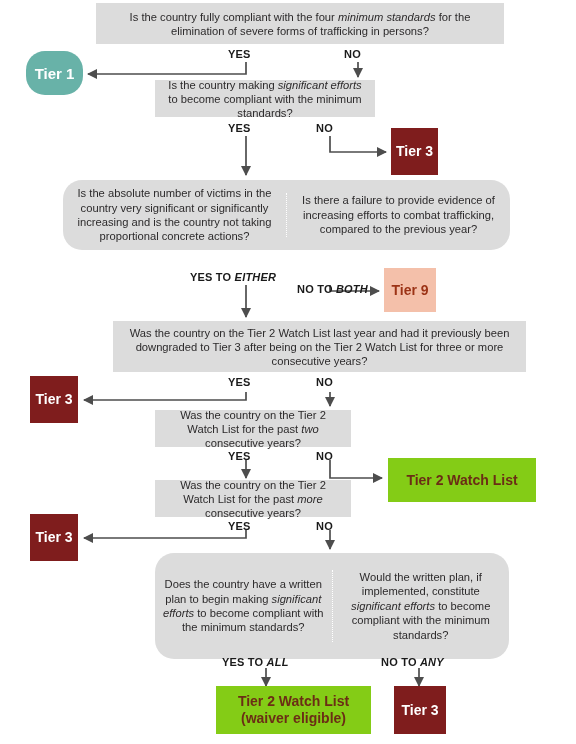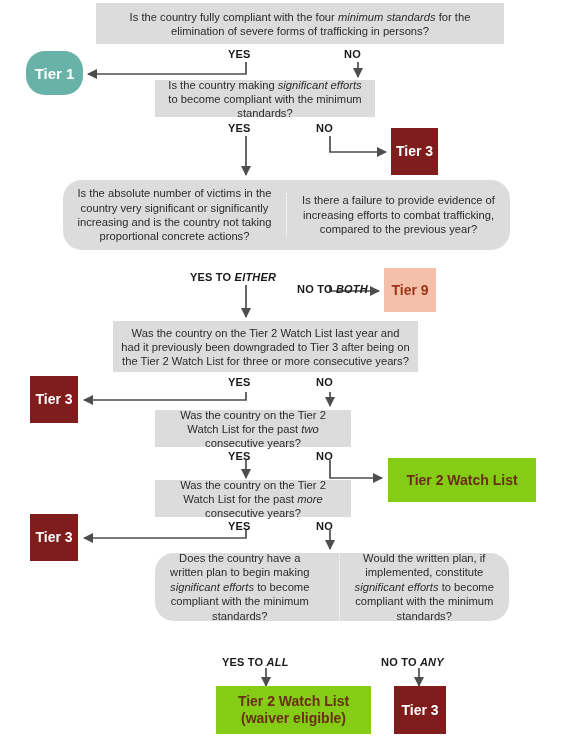--- a/index.html
+++ b/index.html
@@ -169,21 +169,21 @@
     </div>
   </div>
 
   <div class="blabel" style="left:190px; top:271px;"><span>YES TO </span><i>EITHER</i></div>
   <div class="blabel" style="left:297px; top:283px;"><span>NO TO </span><i>BOTH</i></div>
 
   <div class="node tier tier2" style="left:384px; top:268px; width:52px; height:44px; font-size:14px;">
     <span>Tier 9</span>
   </div>
 
-  <div class="node qbox" style="left:113px; top:321px; width:305px; height:51px;">
+  <div class="node qbox" style="left:113px; top:321px; width:413px; height:51px;">
     <span class="txt">Was the country on the Tier 2 Watch List last year and had it previously been downgraded to Tier 3 after being on the Tier 2 Watch List for three or more consecutive years?</span>
   </div>
 
   <div class="blabel" style="left:228px; top:376px;">YES</div>
   <div class="blabel" style="left:316px; top:376px;">NO</div>
 
   <div class="node tier tier3" style="left:30px; top:376px; width:48px; height:47px; font-size:14px;">
     <span>Tier 3</span>
   </div>
 
@@ -202,21 +202,21 @@
     <span class="txt"><span>Was the country on the Tier 2 Watch List for the past </span><i>more</i><span> consecutive years?</span></span>
   </div>
 
   <div class="blabel" style="left:228px; top:520px;">YES</div>
   <div class="blabel" style="left:316px; top:520px;">NO</div>
 
   <div class="node tier tier3" style="left:30px; top:514px; width:48px; height:47px; font-size:14px;">
     <span>Tier 3</span>
   </div>
 
-  <div class="node qbox-multi" style="left:155px; top:553px; width:354px; height:68px;gap:14px;">
+  <div class="node qbox-multi" style="left:155px; top:553px; width:354px; height:106px;">
     <div class="qcol">
       <span>Does the country have a written plan to begin making </span><i>significant efforts</i><span> to become compliant with the minimum standards?</span>
     </div>
     <div class="qcol">
       <span>Would the written plan, if implemented, constitute </span><i>significant efforts</i><span> to become compliant with the minimum standards?</span>
     </div>
   </div>
 
   <div class="blabel" style="left:222px; top:656px;"><span>YES TO </span><i>ALL</i></div>
   <div class="blabel" style="left:381px; top:656px;"><span>NO TO </span><i>ANY</i></div>

